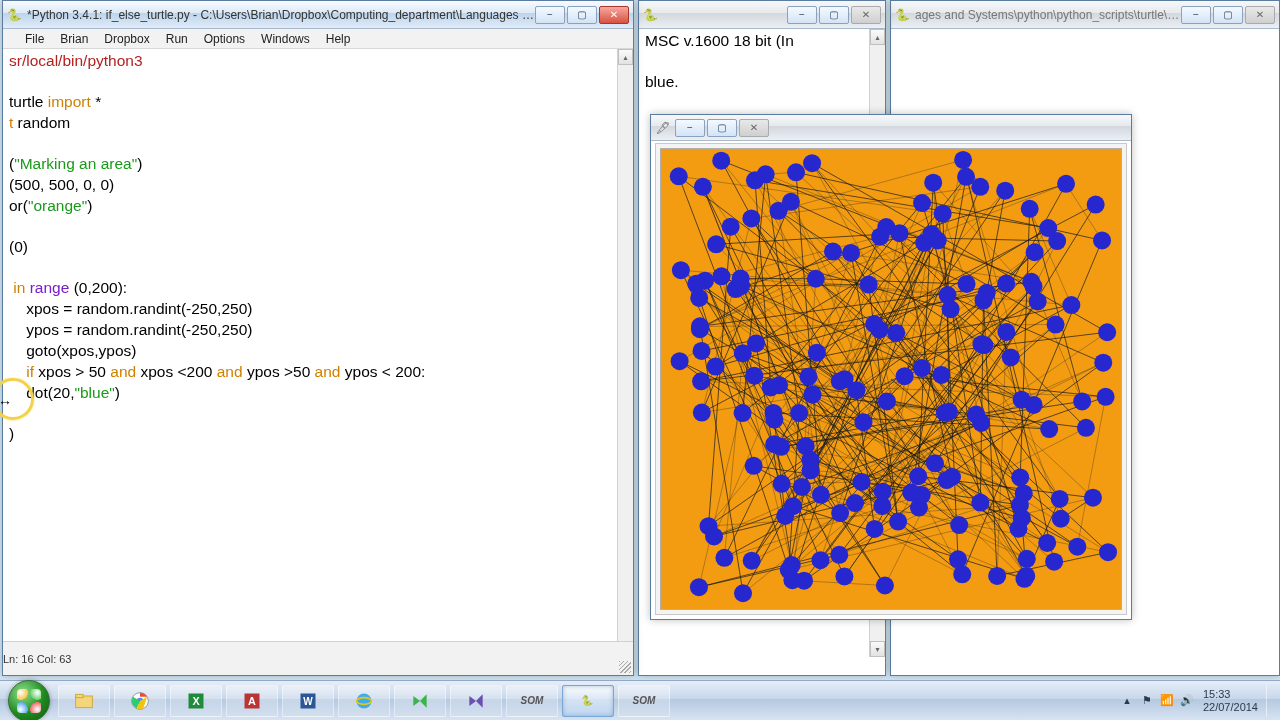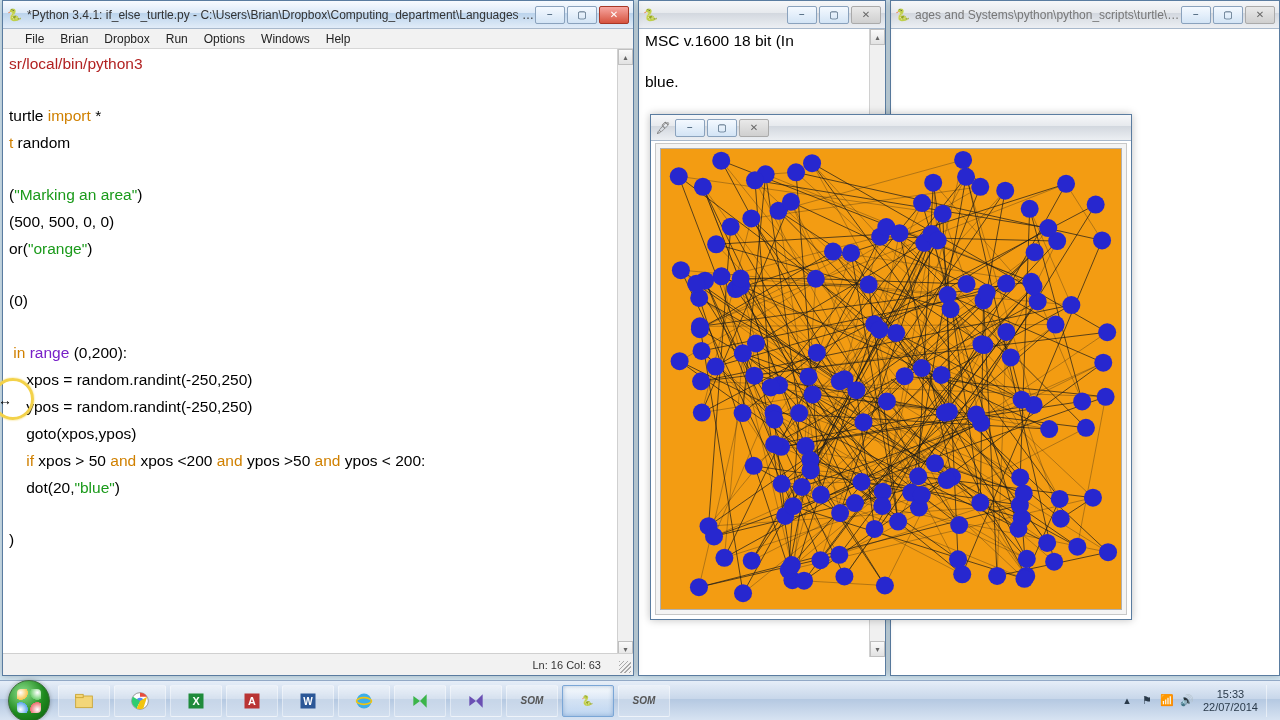--- a/index.html
+++ b/index.html
@@ -13,31 +13,31 @@
 .tb-title { flex:1; white-space:nowrap; overflow:hidden; text-overflow:ellipsis; }
 .tb-btns { display:flex; gap:2px; }
 .tb-btn { width:30px; height:18px; border:1px solid #8aa2bd; border-radius:2px; background:linear-gradient(#f4f9ff,#d3e4f5); display:flex; align-items:center; justify-content:center; font-size:10px; color:#29455f; cursor:default; }
 .tb-btn.close { background:linear-gradient(#f7a7a1,#d6533f); color:#fff; border-color:#a83726; }
 .tb-btn.close-in { background:linear-gradient(#e9e9e9,#cfcfcf); color:#666; border-color:#aaa; }
 
 .menubar { height:20px; background:#f2f2f2; border-bottom:1px solid #d7d7d7; display:flex; align-items:center; font-size:12px; color:#222; padding-left:14px; }
 .menubar span { padding:2px 8px; cursor:default; }
 
 .editor-body { position:absolute; top:48px; bottom:18px; left:0; right:16px; background:#fff; overflow:hidden; }
-.code { font-family:"Courier New",monospace; font-size:15.5px; line-height:25px; white-space:pre; color:#000; padding:2px 6px; }
+.code { font-family:"Courier New",monospace; font-size:15.5px; line-height:20px; white-space:pre; color:#000; padding:2px 6px; }
 .kw { color:#d08000; }     
 .str { color:#1a9a1a; }    
 .cmt { color:#b22222; }    
 .fn  { color:#7820c8; }    
 
 .vscroll { position:absolute; top:48px; bottom:18px; right:0; width:16px; background:#f0f0f0; border-left:1px solid #d0d0d0; }
 .vscroll .sbtn { height:16px; background:linear-gradient(#fafafa,#e2e2e2); border:1px solid #c0c0c0; display:flex; align-items:center; justify-content:center; font-size:8px; color:#666; }
 .vscroll .track { position:absolute; top:16px; bottom:16px; left:0; right:0; }
 
-.statusbar { position:absolute; bottom:0; left:0; right:0; height:22px; background:#f2f2f2; border-top:1px solid #d0d0d0; display:flex; align-items:center; justify-content:flex-end; padding-right:32px; font-size:11px; color:#333; }
+.statusbar { position:absolute; bottom:0; left:0; right:0; height:34px; background:#f2f2f2; border-top:1px solid #d0d0d0; display:flex; align-items:center; padding-right:32px; font-size:11px; color:#333; }
 .status-grip { position:absolute; right:2px; bottom:2px; width:12px; height:12px; background:repeating-linear-gradient(135deg,#aaa 0 1px,transparent 1px 3px); }
 
 
 .shell-body { position:absolute; top:28px; bottom:0; left:0; right:16px; background:#fff; font-family:"Courier New",monospace; font-size:15.5px; line-height:19.5px; white-space:pre; padding:2px 6px; color:#000; }
 
 
 .turtle-body { position:absolute; top:28px; bottom:4px; left:4px; right:4px; background:#f4f4f4; border:1px solid #c8c8c8; padding:4px; }
 .canvas-wrap { width:100%; height:100%; background:#fff; border:1px solid #b0b0b0; }
 
 
@@ -45,21 +45,21 @@
 .start-orb { width:42px; height:42px; border-radius:50%; background:radial-gradient(circle at 35% 30%,#8de08d,#1f8a1f 55%,#0a5a0a); margin:0 8px; border:1px solid #3a6a3a; box-shadow:0 0 4px rgba(0,0,0,.3); position:relative; }
 .start-orb::after { content:""; position:absolute; inset:8px; background:
   radial-gradient(circle at 30% 30%,#fff,#f7c650 60%,transparent 61%) top left /50% 50% no-repeat,
   radial-gradient(circle at 70% 30%,#fff,#6fcf6f 60%,transparent 61%) top right/50% 50% no-repeat,
   radial-gradient(circle at 30% 70%,#fff,#5ea8ec 60%,transparent 61%) bottom left /50% 50% no-repeat,
   radial-gradient(circle at 70% 70%,#fff,#e96f6f 60%,transparent 61%) bottom right/50% 50% no-repeat; border-radius:4px; }
 .task-items { display:flex; gap:4px; align-items:center; height:100%; }
 .task-item { width:52px; height:32px; border:1px solid rgba(255,255,255,.4); border-radius:2px; background:linear-gradient(rgba(255,255,255,.4),rgba(255,255,255,.05)); display:flex; align-items:center; justify-content:center; font-size:10px; color:#333; }
 .task-item.active { background:linear-gradient(rgba(255,255,255,.8),rgba(180,210,245,.6)); border-color:#7aa6d6; box-shadow:inset 0 0 4px rgba(90,130,180,.5); }
 .tray { margin-left:auto; display:flex; align-items:center; gap:8px; padding-right:6px; font-size:11px; color:#2a3a4a; }
-.tray .clock { text-align:center; line-height:13px; font-size:11px; }
+.tray .clock { text-align:left; line-height:13px; font-size:11px; }
 .tray-icons { display:flex; gap:4px; }
 .tray-icon { width:16px; height:16px; display:flex; align-items:center; justify-content:center; font-size:11px; }
 
 
 .ring { position:absolute; width:42px; height:42px; border:3px solid #f3d24a; border-radius:50%; box-shadow:0 0 2px #f3d24a; pointer-events:none; }
 .resize-cursor { position:absolute; font-size:14px; color:#000; pointer-events:none; }
 
 svg.app-ico { width:20px; height:20px; }
 </style>
 </head>

